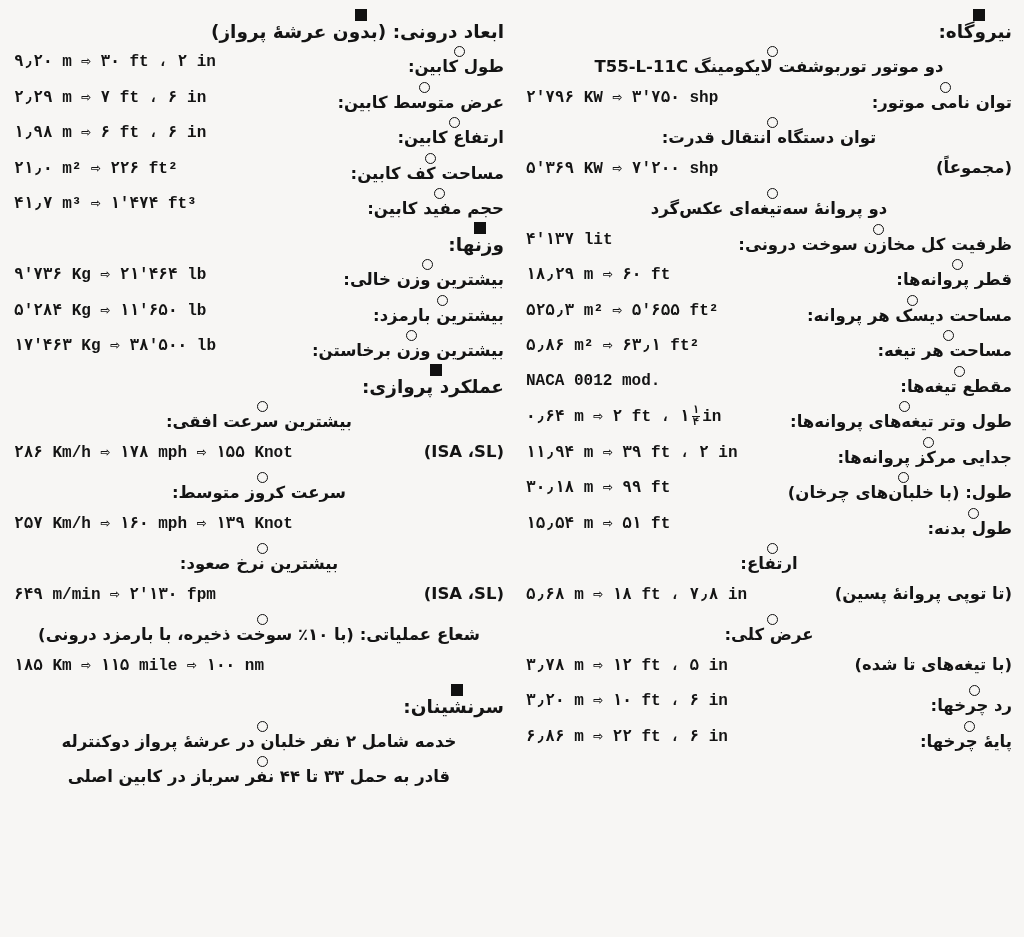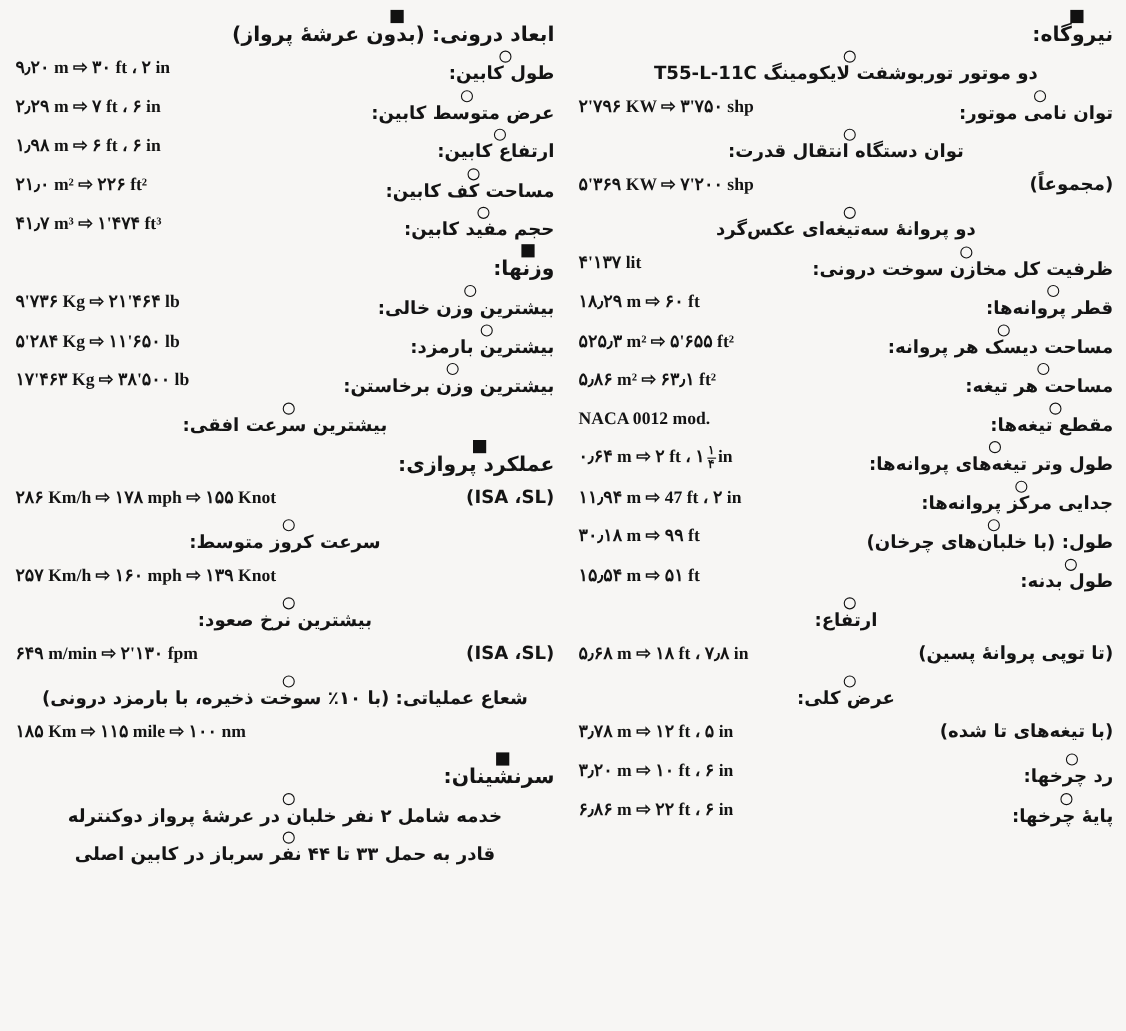--- a/index.html
+++ b/index.html
@@ -31,21 +31,21 @@
       font-size: 16.5px;
       white-space: nowrap;
     }
     .row .label {
       direction: rtl;
       text-align: right;
       display: flex; align-items: center; flex-direction: column;
     }
     .row .value {
       direction: ltr;
-      font-family: Liberation Serif, serif;
+      font-family: Liberation Mono, monospace;
       font-weight: bold;
       font-size: 16px;
       text-align: left;
     }
     .row.heading .label { font-size: 18.5px; }
     .square {
       display: inline-block; width: 12px; height: 12px;
       background: #111; margin-left: 7px;
     }
     .circle {
@@ -146,21 +146,21 @@
       <span class="value"><span>۰٫۶۴ m ⇨ ۲ ft ، ۱</span><span class="frac">
             <span>۱</span>
             <span>۴</span>
           </span><span>in</span></span>
     </div>
     <div class="row">
       <span class="label">
           <span class="circle"></span>
           <span>جدایی مرکز پروانه‌ها:</span>
         </span>
-      <span class="value">۱۱٫۹۴ m ⇨ 47 ft ، ۲ in</span>
+      <span class="value">۱۱٫۹۴ m ⇨ ۳۹ ft ، ۲ in</span>
     </div>
     <div class="row">
       <span class="label">
           <span class="circle"></span>
           <span>طول: (با خلبان‌های چرخان)</span>
         </span>
       <span class="value">۳۰٫۱۸ m ⇨ ۹۹ ft</span>
     </div>
     <div class="row">
       <span class="label">
@@ -270,30 +270,30 @@
       <span class="value">۵'۲۸۴ Kg ⇨ ۱۱'۶۵۰ lb</span>
     </div>
     <div class="row">
       <span class="label">
           <span class="circle"></span>
           <span>بیشترین وزن برخاستن:</span>
         </span>
       <span class="value">۱۷'۴۶۳ Kg ⇨ ۳۸'۵۰۰ lb</span>
     </div>
 
+    <div class="row heading">
+      <span class="label">
+          <span class="square"></span>
+          <span>عملکرد پروازی:</span>
+        </span>
+    </div>
     <div class="row full">
       <span class="label">
           <span class="circle"></span>
           <span>بیشترین سرعت افقی:</span>
-        </span>
-    </div>
-    <div class="row heading">
-      <span class="label">
-          <span class="square"></span>
-          <span>عملکرد پروازی:</span>
         </span>
     </div>
     <div class="row sub">
       <span class="label">(ISA ،SL)</span>
       <span class="value">۲۸۶ Km/h ⇨ ۱۷۸ mph ⇨ ۱۵۵ Knot</span>
     </div>
     <div class="row full">
       <span class="label">
           <span class="circle"></span>
           <span>سرعت کروز متوسط:</span>

